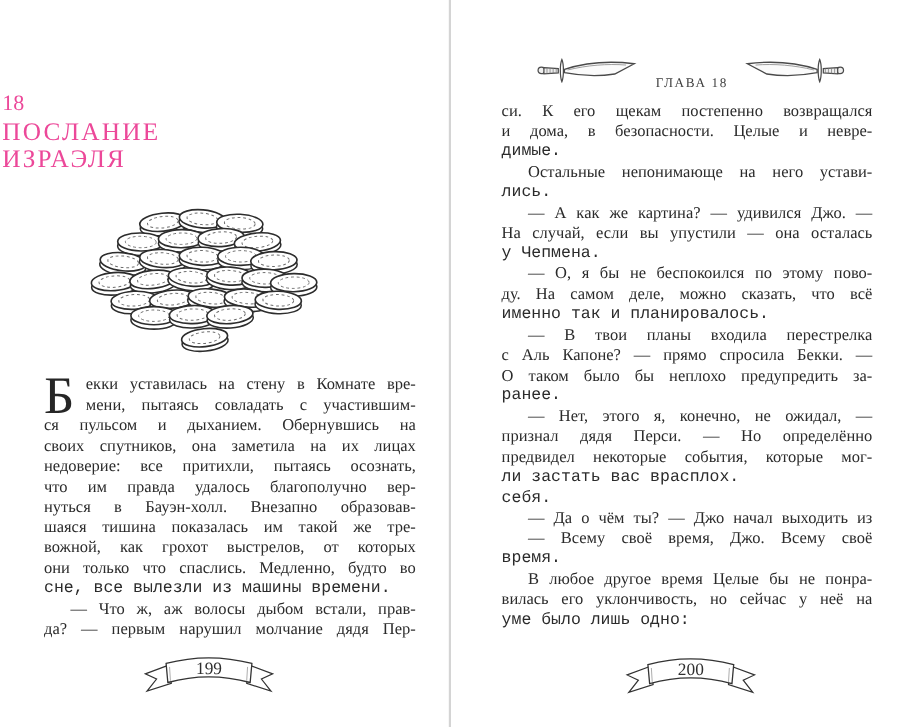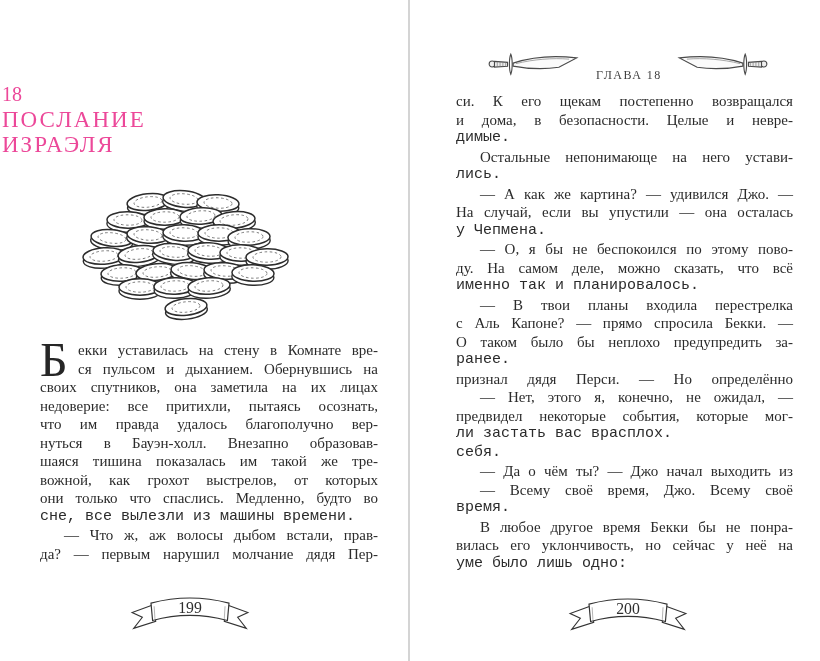--- a/index.html
+++ b/index.html
@@ -188,20 +188,21 @@
         <g transform="rotate(-6 104 121)">
           <ellipse cx="104" cy="125" rx="21" ry="8.2" fill="#ffffff" stroke="#2d2d2d" stroke-width="1.4"></ellipse>
           <ellipse cx="104" cy="121" rx="21" ry="8.2" fill="#ffffff" stroke="#2d2d2d" stroke-width="1.5"></ellipse>
           <ellipse cx="104" cy="121" rx="14" ry="5.2" fill="none" stroke="#6d6d6d" stroke-width="0.9" stroke-dasharray="2.5,2.5"></ellipse>
         </g>
       </svg>
 
     <div class="body-col" id="left-body">
       <span class="dropcap">Б</span>
     <div class="line">екки уставилась на стену в Комнате вре-</div>
+        <div class="line">мени, пытаясь совладать с участившим-</div>
         <div class="line">ся пульсом и дыханием. Обернувшись на</div>
         <div class="line">своих спутников, она заметила на их лицах</div>
         <div class="line">недоверие: все притихли, пытаясь осознать,</div>
         <div class="line">что им правда удалось благополучно вер-</div>
         <div class="line">нуться в Бауэн-холл. Внезапно образовав-</div>
         <div class="line">шаяся тишина показалась им такой же тре-</div>
         <div class="line">вожной, как грохот выстрелов, от которых</div>
         <div class="line">они только что спаслись. Медленно, будто во</div>
         <div class="line end">сне, все вылезли из машины времени.</div>
         <div class="line ind">— Что ж, аж волосы дыбом встали, прав-</div>
@@ -250,29 +251,29 @@
       <div class="line ind">— А как же картина? — удивился Джо. —</div>
       <div class="line">На случай, если вы упустили — она осталась</div>
       <div class="line end">у Чепмена.</div>
       <div class="line ind">— О, я бы не беспокоился по этому пово-</div>
       <div class="line">ду. На самом деле, можно сказать, что всё</div>
       <div class="line end">именно так и планировалось.</div>
       <div class="line ind">— В твои планы входила перестрелка</div>
       <div class="line">с Аль Капоне? — прямо спросила Бекки. —</div>
       <div class="line">О таком было бы неплохо предупредить за-</div>
       <div class="line end">ранее.</div>
+      <div class="line ind">— Нет, этого я, конечно, не ожидал, —</div>
       <div class="line">признал дядя Перси. — Но определённо</div>
-      <div class="line ind">— Нет, этого я, конечно, не ожидал, —</div>
       <div class="line">предвидел некоторые события, которые мог-</div>
       <div class="line end">ли застать вас врасплох.</div>
       <div class="line end">себя.</div>
       <div class="line ind">— Да о чём ты? — Джо начал выходить из</div>
       <div class="line ind">— Всему своё время, Джо. Всему своё</div>
       <div class="line end">время.</div>
-      <div class="line ind">В любое другое время Бекки бы не понра-</div>
+      <div class="line ind">В любое другое время Целые бы не понра-</div>
       <div class="line">вилась его уклончивость, но сейчас у неё на</div>
       <div class="line end">уме было лишь одно:</div>
     </div>
 
   <svg class="banner b-right" width="130" height="46" viewBox="0 0 165 58">
     <path d="M36 21 L9 31 L22 37 L11 51 L39 42 Z" fill="#ffffff" stroke="#333333" stroke-width="1.4"></path>
     <path d="M129 21 L156 31 L143 37 L154 51 L126 42 Z" fill="#ffffff" stroke="#333333" stroke-width="1.4"></path>
     <path d="M33 19 Q82 6 132 19 L130 41 Q82 28 35 41 Z" fill="#ffffff" stroke="#333333" stroke-width="1.5"></path>
     <path d="M37 23 L38 39 M127 23 L126 39" stroke="#888888" stroke-width="0.8" fill="none"></path>
     <text x="82.5" y="31" text-anchor="middle" font-size="20">200</text>

